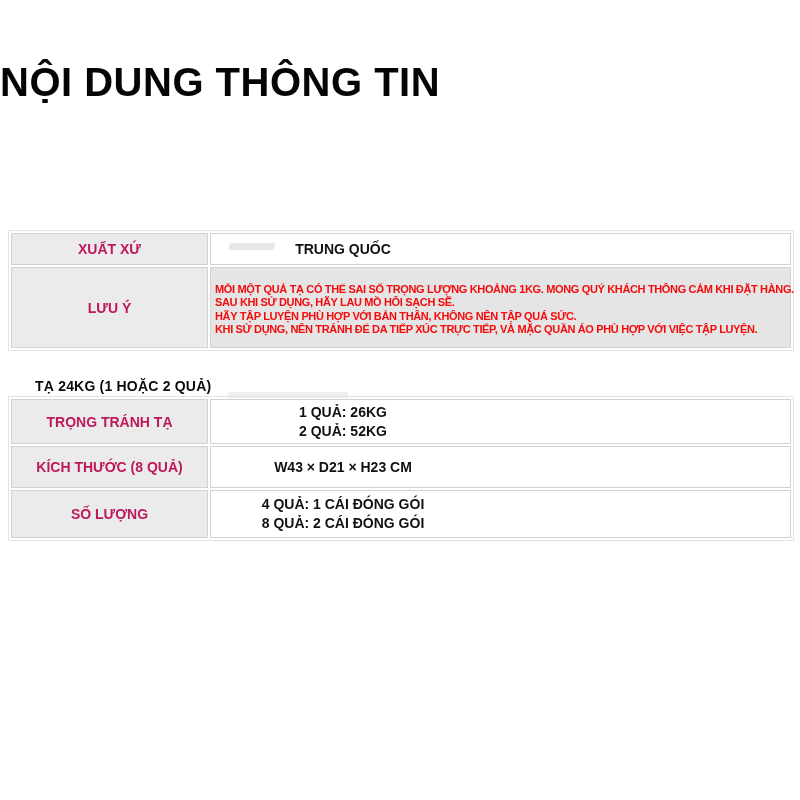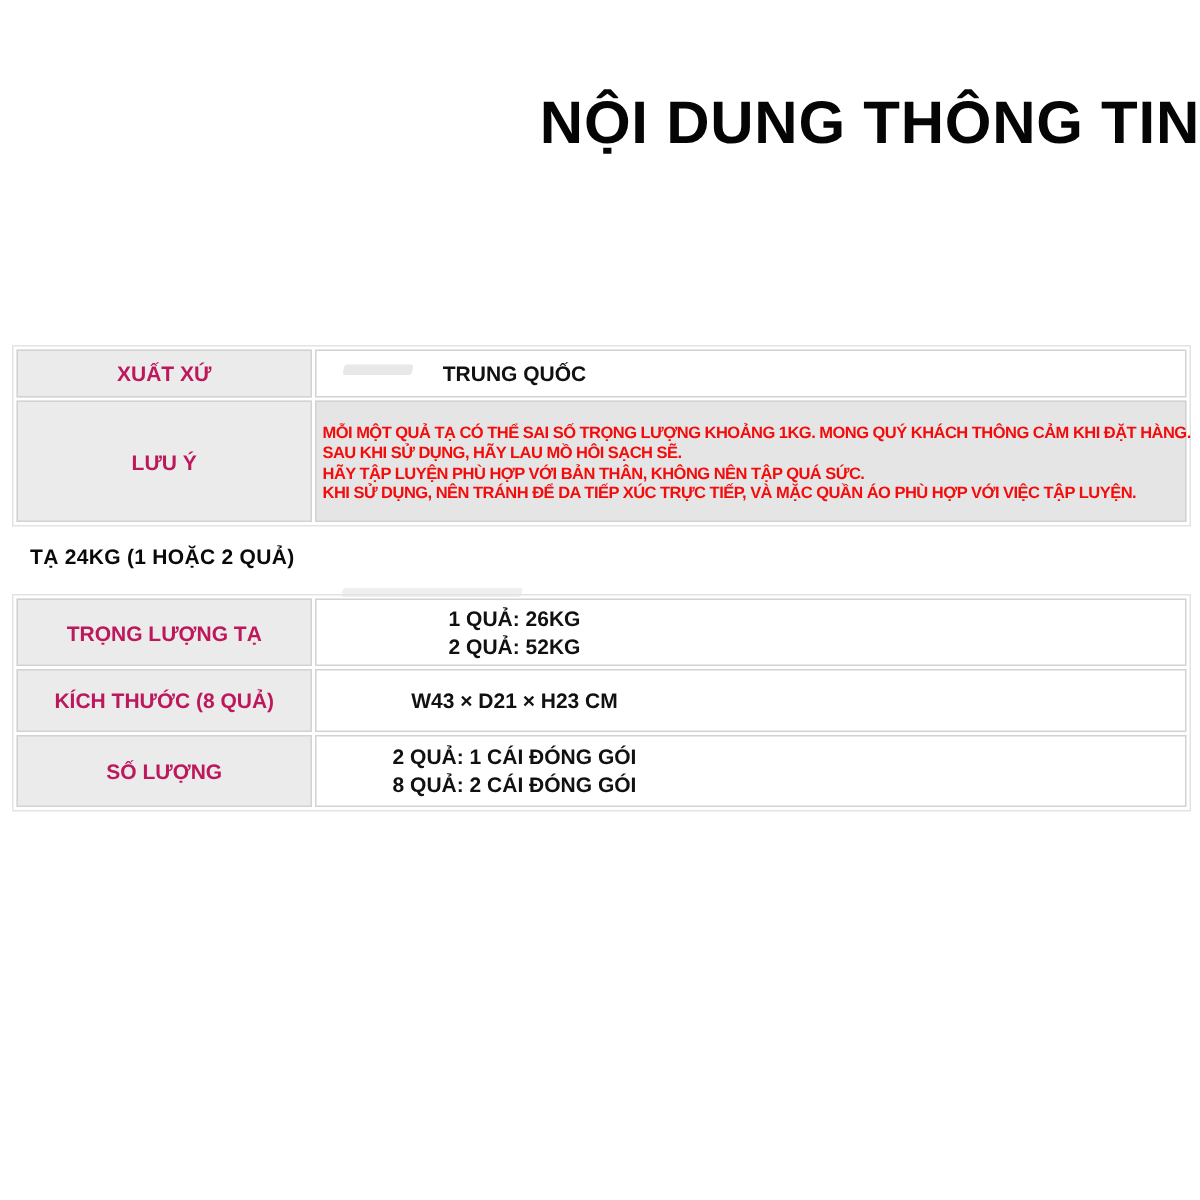--- a/index.html
+++ b/index.html
@@ -11,21 +11,21 @@
     font-family: "Liberation Sans", sans-serif;
     color: #000000;
     overflow: hidden;
   }
   .title {
     position: absolute;
     top: 58px;
     left: 0;
     width: 100%;
     margin: 0;
-    text-align: right;
+    text-align: left;
     font-size: 40px;
     line-height: 48px;
     font-weight: bold;
     letter-spacing: 0.5px;
     color: #050505;
   }
   table.tbl {
     position: absolute;
     left: 8px;
     width: 786px;
@@ -83,21 +83,21 @@
   .h30 { height: 30px; }
   .h79 { height: 79px; }
   .h44 { height: 44px; }
   .h43 { height: 43px; }
   .h40 { height: 40px; }
   .h46 { height: 46px; }
   .section-heading {
     position: absolute;
     top: 363px;
     left: 20px;
-    margin: 0;
+    margin: 15px;
     font-size: 14px;
     font-weight: bold;
     color: #0a0a0a;
     letter-spacing: 0.2px;
   }
   .watermark {
     position: absolute;
     background: #b9b9b9;
     opacity: 0.32;
     border-radius: 2px;
@@ -138,41 +138,41 @@
   </tbody>
     </table>
 
   <div class="wm-spec"></div>
 
   <h2 class="section-heading">TẠ 24KG (1 HOẶC 2 QUẢ)</h2>
 
   <table class="tbl" style="top:396px">
     <tbody>
     <tr>
-      <td class="label-cell h43">TRỌNG LƯỢNG TẠ</td>
+      <td class="label-cell h43">TRỌNG TRÁNH TẠ</td>
       <td class="value-cell h43">
         <div class="val-inner">
           <div>1 QUẢ: 26KG</div>
           <div>2 QUẢ: 52KG</div>
         </div>
       </td>
     </tr>
     <tr>
       <td class="label-cell h40">KÍCH THƯỚC (8 QUẢ)</td>
       <td class="value-cell h40">
         <div class="val-inner">
           <div>W43 × D21 × H23 CM</div>
         </div>
       </td>
     </tr>
     <tr>
       <td class="label-cell h46">SỐ LƯỢNG</td>
       <td class="value-cell h46">
         <div class="val-inner">
-          <div>2 QUẢ: 1 CÁI ĐÓNG GÓI</div>
+          <div>4 QUẢ: 1 CÁI ĐÓNG GÓI</div>
           <div>8 QUẢ: 2 CÁI ĐÓNG GÓI</div>
         </div>
       </td>
     </tr>
   </tbody>
     </table>
 
 </div>
 
 </body></html>

